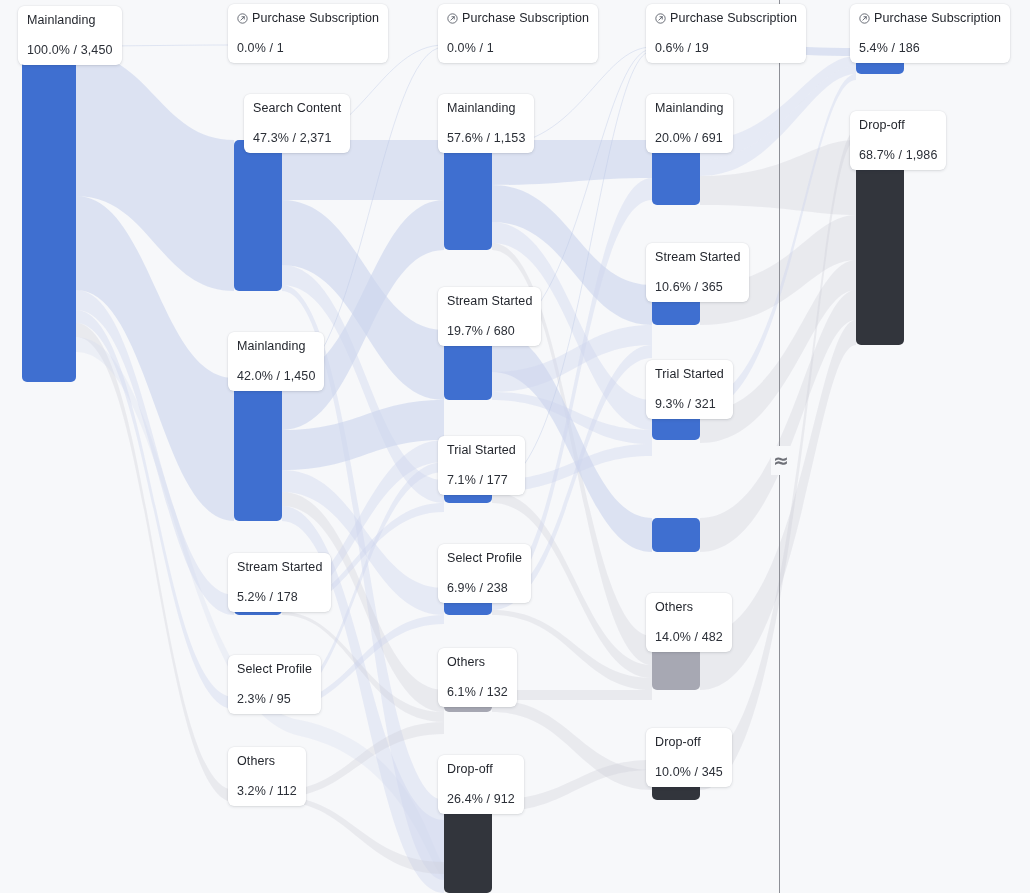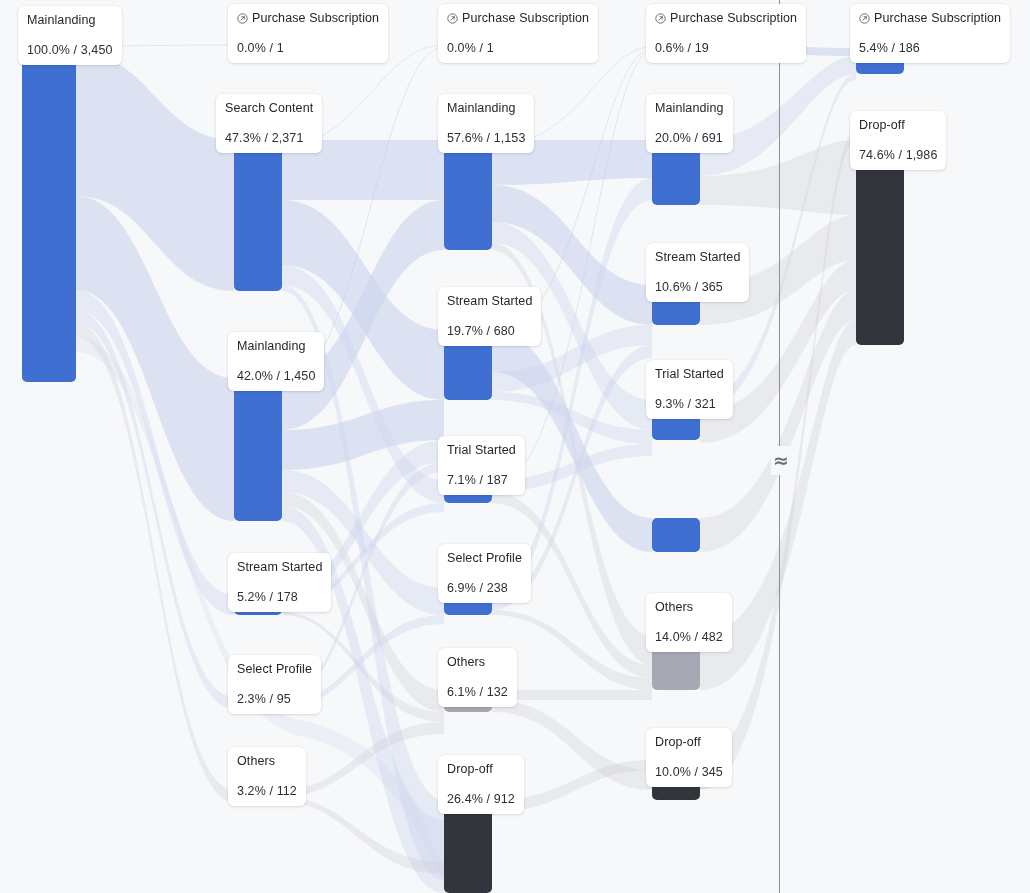--- a/index.html
+++ b/index.html
@@ -219,21 +219,21 @@
     <div class="node-stats">
       <span>0.0%</span>
       <span> / </span>
       <span>1</span>
     </div>
   </div>
 
   <div class="node" style="left:234px;top:140px;">
     <div class="node-bar blue" style="left:0;top:0;width:48px;height:151px;"></div>
   </div>
-  <div class="node-label" style="left:216px;top:94px;">
+  <div class="node-label" style="left:244px;top:94px;">
     <div class="node-title">
       <span>Search Content</span>
     </div>
     <div class="node-stats">
       <span>47.3%</span>
       <span> / </span>
       <span>2,371</span>
     </div>
   </div>
 
@@ -345,21 +345,21 @@
   <div class="node" style="left:444px;top:480px;">
     <div class="node-bar blue" style="left:0;top:0;width:48px;height:23px;"></div>
   </div>
   <div class="node-label" style="left:438px;top:436px;">
     <div class="node-title">
       <span>Trial Started</span>
     </div>
     <div class="node-stats">
       <span>7.1%</span>
       <span> / </span>
-      <span>187</span>
+      <span>177</span>
     </div>
   </div>
 
   <div class="node" style="left:444px;top:588px;">
     <div class="node-bar blue" style="left:0;top:0;width:48px;height:27px;"></div>
   </div>
   <div class="node-label" style="left:438px;top:544px;">
     <div class="node-title">
       <span>Select Profile</span>
     </div>
@@ -519,19 +519,19 @@
   </div>
 
   <div class="node" style="left:856px;top:157px;">
     <div class="node-bar dark" style="left:0;top:0;width:48px;height:188px;"></div>
   </div>
   <div class="node-label" style="left:850px;top:111px;">
     <div class="node-title">
       <span>Drop-off</span>
     </div>
     <div class="node-stats">
-      <span>74.6%</span>
+      <span>68.7%</span>
       <span> / </span>
       <span>1,986</span>
     </div>
   </div>
 
 </div>
 
 </body></html>

